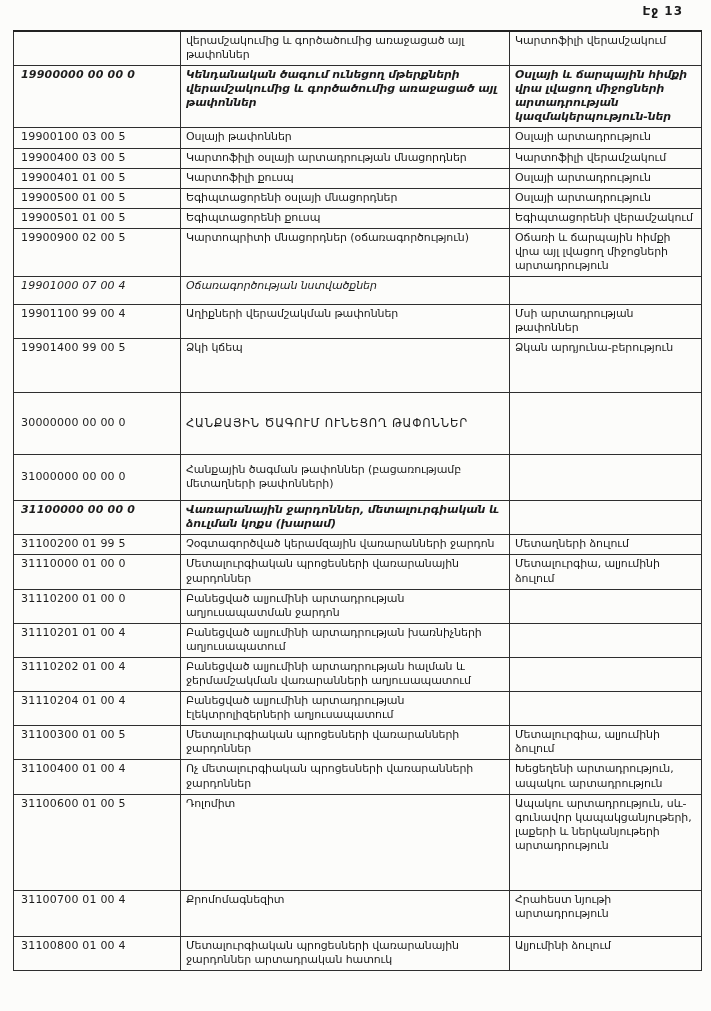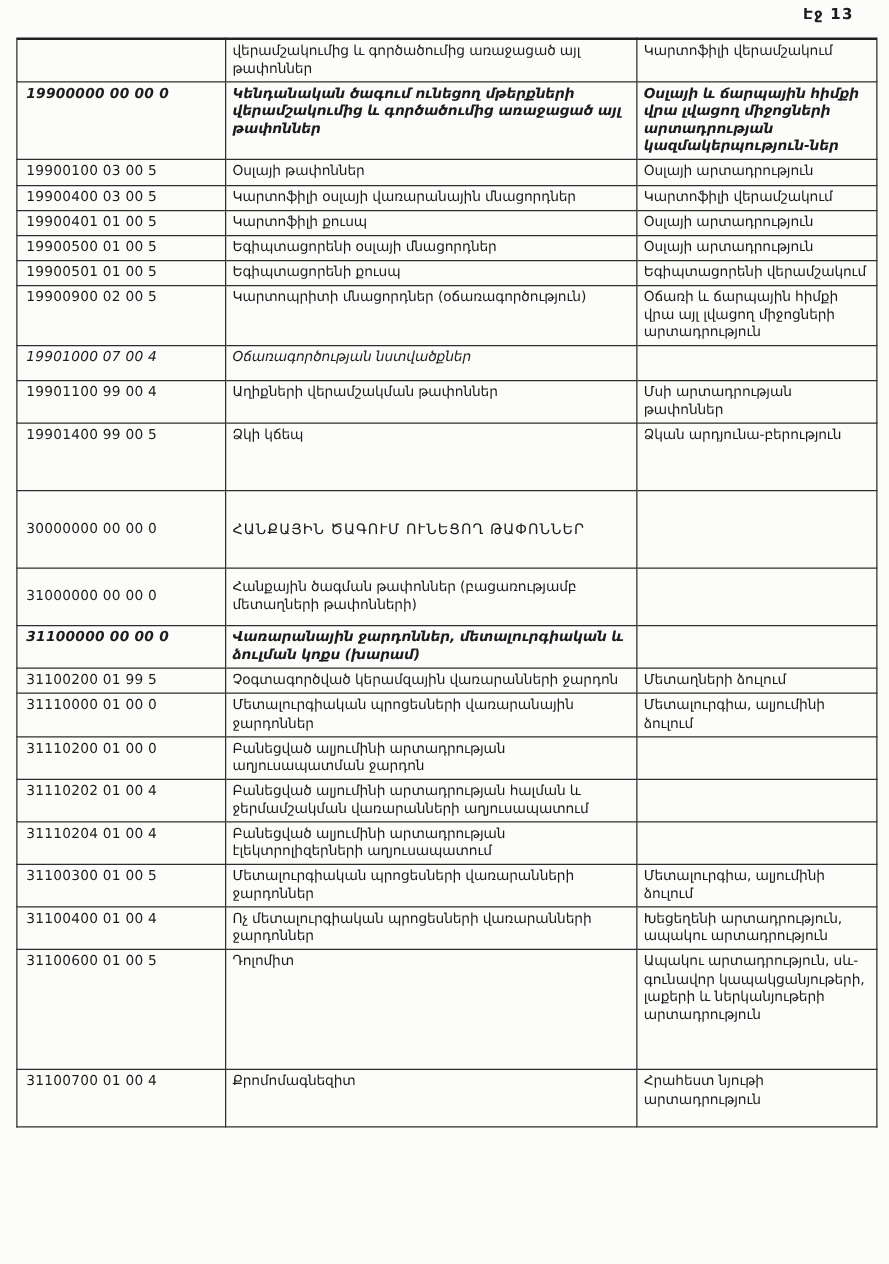--- a/index.html
+++ b/index.html
@@ -69,21 +69,21 @@
         <td class="col-desc">Կենդանական ծագում ունեցող մթերքների վերամշակումից և գործածումից առաջացած այլ թափոններ</td>
         <td class="col-note">Օսլայի և ճարպային հիմքի վրա լվացող միջոցների արտադրության կազմակերպություն-ներ</td>
       </tr>
       <tr>
         <td class="col-code">19900100 03 00 5</td>
         <td class="col-desc">Օսլայի թափոններ</td>
         <td class="col-note">Օսլայի արտադրություն</td>
       </tr>
       <tr>
         <td class="col-code">19900400 03 00 5</td>
-        <td class="col-desc">Կարտոֆիլի օսլայի վառարանային մնացորդներ</td>
+        <td class="col-desc">Կարտոֆիլի օսլայի արտադրության մնացորդներ</td>
         <td class="col-note">Կարտոֆիլի վերամշակում</td>
       </tr>
       <tr>
         <td class="col-code">19900401 01 00 5</td>
         <td class="col-desc">Կարտոֆիլի քուսպ</td>
         <td class="col-note">Օսլայի արտադրություն</td>
       </tr>
       <tr>
         <td class="col-code">19900500 01 00 5</td>
         <td class="col-desc">Եգիպտացորենի օսլայի մնացորդներ</td>
@@ -138,20 +138,25 @@
         <td class="col-code">31110000 01 00 0</td>
         <td class="col-desc">Մետալուրգիական պրոցեսների վառարանային ջարդոններ</td>
         <td class="col-note">Մետալուրգիա, ալյումինի ձուլում</td>
       </tr>
       <tr>
         <td class="col-code">31110200 01 00 0</td>
         <td class="col-desc">Բանեցված ալյումինի արտադրության աղյուսապատման ջարդոն</td>
         <td class="col-note"></td>
       </tr>
       <tr>
+        <td class="col-code">31110201 01 00 4</td>
+        <td class="col-desc">Բանեցված ալյումինի արտադրության խառնիչների աղյուսապատում</td>
+        <td class="col-note"></td>
+      </tr>
+      <tr>
         <td class="col-code">31110202 01 00 4</td>
         <td class="col-desc">Բանեցված ալյումինի արտադրության հալման և ջերմամշակման վառարանների աղյուսապատում</td>
         <td class="col-note"></td>
       </tr>
       <tr>
         <td class="col-code">31110204 01 00 4</td>
         <td class="col-desc">Բանեցված ալյումինի արտադրության էլեկտրոլիզերների աղյուսապատում</td>
         <td class="col-note"></td>
       </tr>
       <tr>
@@ -167,14 +172,19 @@
       <tr data-kind="tall">
         <td class="col-code">31100600 01 00 5</td>
         <td class="col-desc">Դոլոմիտ</td>
         <td class="col-note">Ապակու արտադրություն, սև-գունավոր կապակցանյութերի, լաքերի և ներկանյութերի արտադրություն</td>
       </tr>
       <tr data-kind="roomy-sm">
         <td class="col-code">31100700 01 00 4</td>
         <td class="col-desc">Քրոմոմագնեզիտ</td>
         <td class="col-note">Հրահեստ նյութի արտադրություն</td>
       </tr>
+      <tr>
+        <td class="col-code">31100800 01 00 4</td>
+        <td class="col-desc">Մետալուրգիական պրոցեսների վառարանային ջարդոններ արտադրական հատուկ</td>
+        <td class="col-note">Ալյումինի ձուլում</td>
+      </tr>
     </tbody>
 </table>
 
 </body></html>

